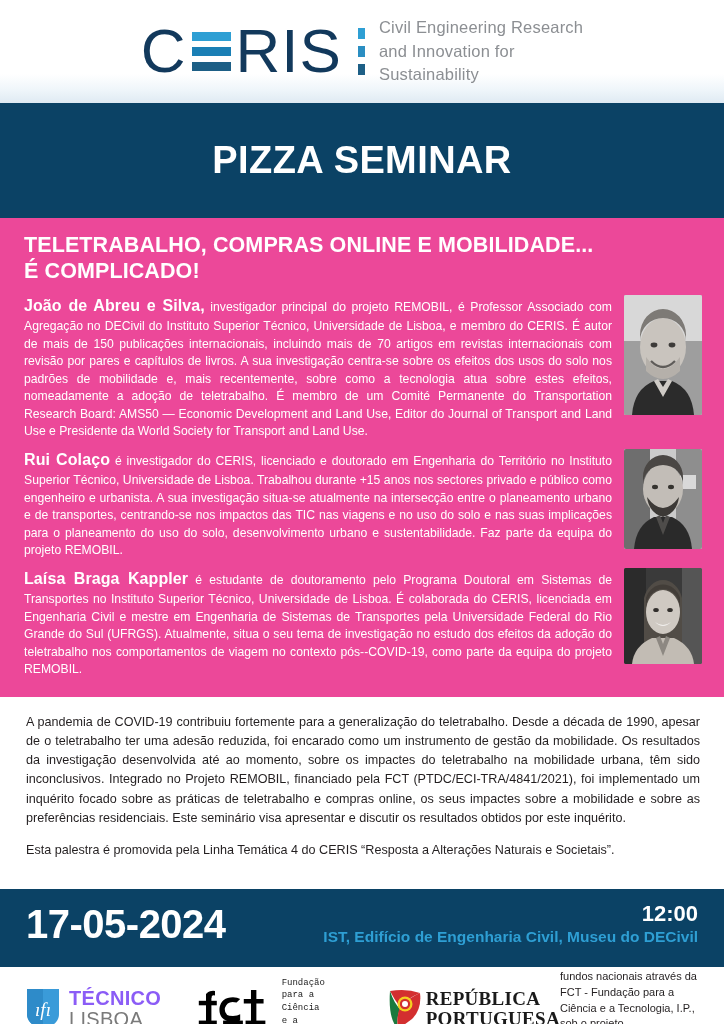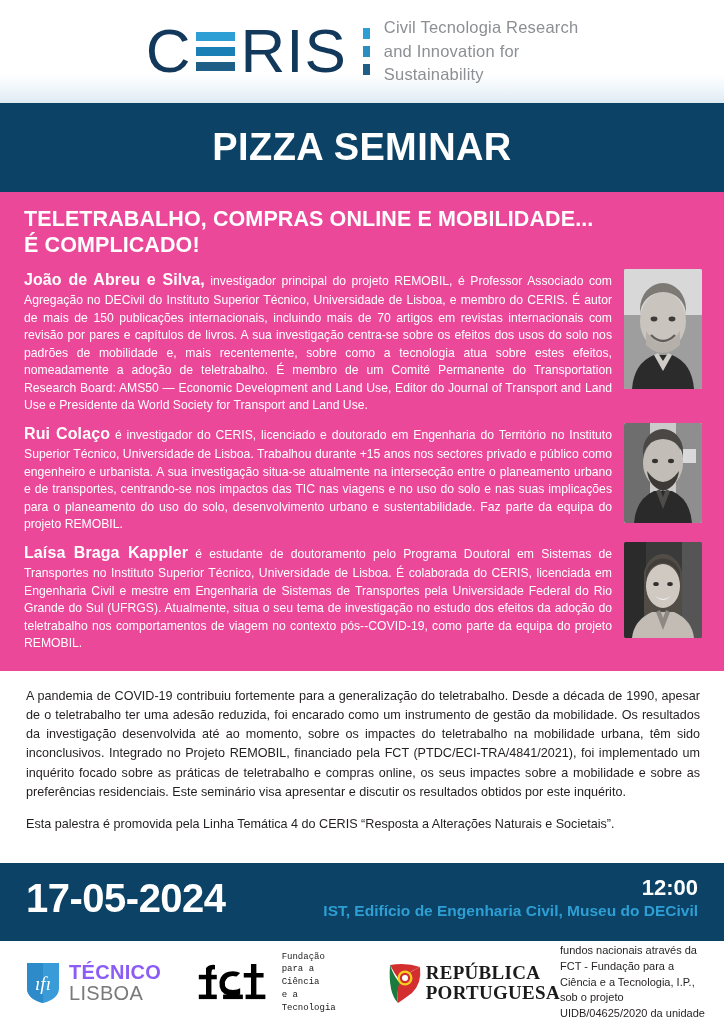--- a/index.html
+++ b/index.html
@@ -43,21 +43,21 @@
   .ceris-colon .c1 { background:#2e9fd4; }
   .ceris-colon .c2 { background:#2a8ec2; }
   .ceris-colon .c3 { background:#1d5f86; }
   .ceris-tag {
     font-size:16.5px; line-height:1.42; color:#8c8f93;
     font-weight:400; letter-spacing:.2px; white-space:pre-line;
   }
 
   
   .seminar-band {
-    height:89px; background:#0b4265;
+    height:115px; background:#0b4265;
     display:flex; align-items:center; justify-content:center;
   }
   .seminar-band h1 {
     color:#ffffff; font-size:38px; font-weight:bold;
     letter-spacing:.4px;
   }
 
   
   .blue-body {
     background:#ec4899; padding:14px 22px 12px 24px;
@@ -161,21 +161,21 @@
           <span class="b2"></span>
           <span class="b3"></span>
       </span>
       <span class="ltr">RIS</span>
       <span class="ceris-colon">
         <span class="c1"></span>
           <span class="c2"></span>
           <span class="c3"></span>
       </span>
     </div>
-    <div class="ceris-tag">Civil Tecnologia Research
+    <div class="ceris-tag">Civil Engineering Research
 and Innovation for
 Sustainability</div>
   </div>
 </div>
 
 <div class="seminar-band">
   <h1>PIZZA SEMINAR</h1>
 </div>
 
 <div class="blue-body">

